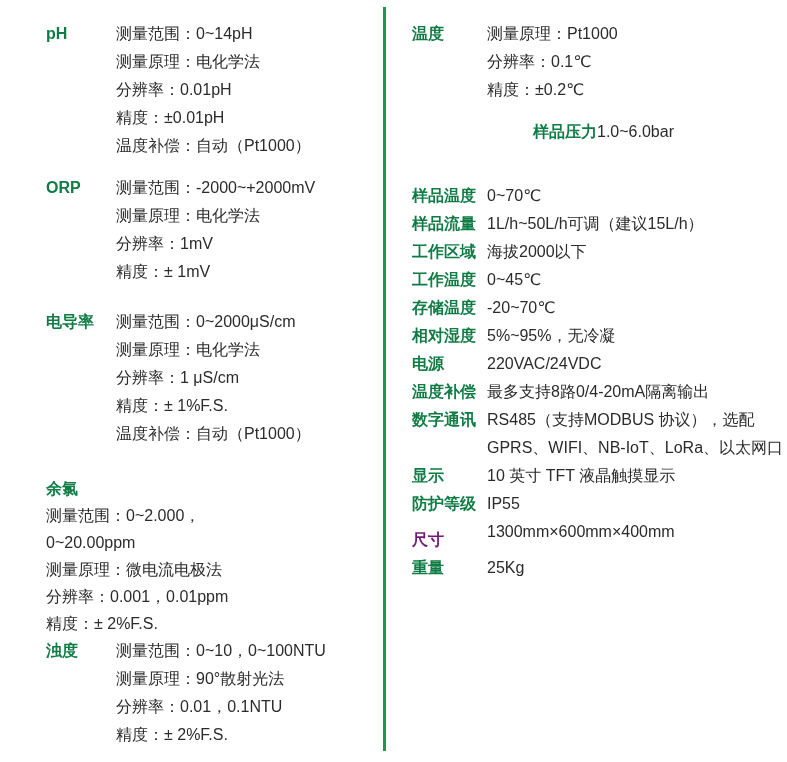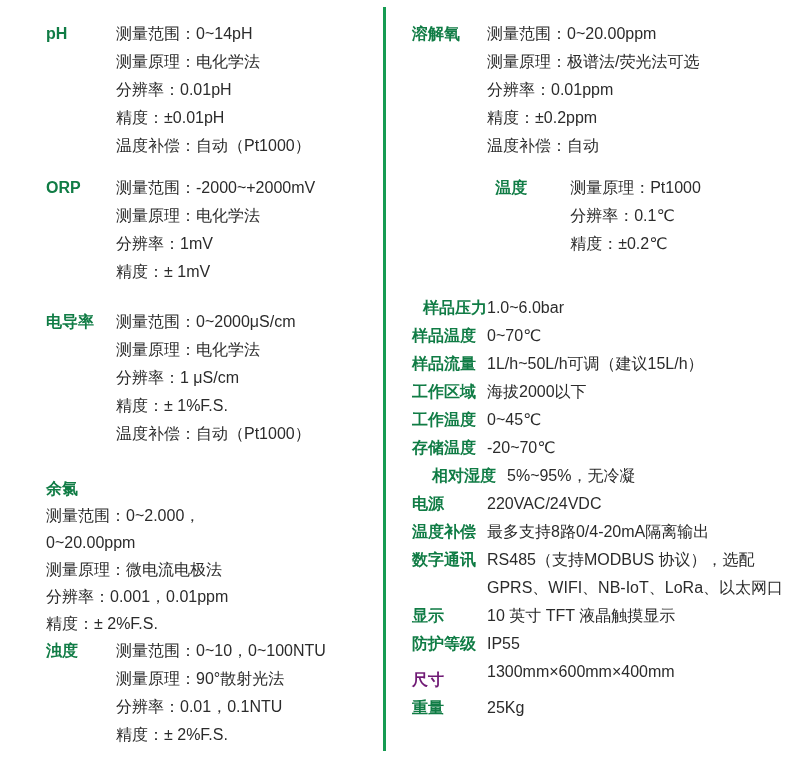--- a/index.html
+++ b/index.html
@@ -85,30 +85,20 @@
         <div class="line">测量范围：0~10，0~100NTU</div>
         <div class="line">测量原理：90°散射光法</div>
         <div class="line">分辨率：0.01，0.1NTU</div>
         <div class="line">精度：± 2%F.S.</div>
       </div>
     </div>
   </div>
 
 <div class="col col-right" id="col-right">
     <div class="section">
-      <div class="sec-label" style="color: rgb(16, 124, 69);">溶解氧</div>
-      <div class="sec-lines">
-        <div class="line">测量范围：0~20.00ppm</div>
-        <div class="line">测量原理：极谱法/荧光法可选</div>
-        <div class="line">分辨率：0.01ppm</div>
-        <div class="line">精度：±0.2ppm</div>
-        <div class="line">温度补偿：自动</div>
-      </div>
-    </div>
-    <div class="section">
       <div class="sec-label" style="color: rgb(16, 124, 69);">温度</div>
       <div class="sec-lines">
         <div class="line">测量原理：Pt1000</div>
         <div class="line">分辨率：0.1℃</div>
         <div class="line">精度：±0.2℃</div>
       </div>
     </div>
     <div class="section">
       <div class="sec-label" style="color: rgb(16, 124, 69); text-align: right;">样品压力</div>
       <div class="sec-lines">
@@ -139,21 +129,21 @@
         <div class="line">0~45℃</div>
       </div>
     </div>
     <div class="section">
       <div class="sec-label" style="color: rgb(16, 124, 69);">存储温度</div>
       <div class="sec-lines">
         <div class="line">-20~70℃</div>
       </div>
     </div>
     <div class="section">
-      <div class="sec-label" style="color: rgb(16, 124, 69); margin-left: 20px;">相对湿度</div>
+      <div class="sec-label" style="color: rgb(16, 124, 69);">相对湿度</div>
       <div class="sec-lines">
         <div class="line">5%~95%，无冷凝</div>
       </div>
     </div>
     <div class="section">
       <div class="sec-label" style="color: rgb(16, 124, 69);">电源</div>
       <div class="sec-lines">
         <div class="line">220VAC/24VDC</div>
       </div>
     </div>

